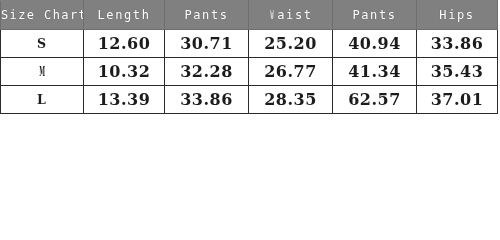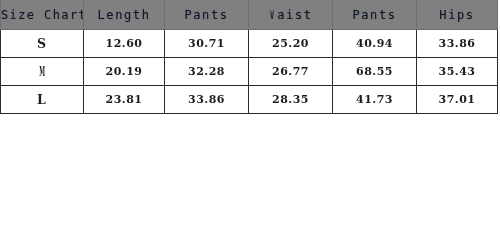--- a/index.html
+++ b/index.html
@@ -37,40 +37,40 @@
   col.c-size   { width: 83px; }
   col.c-length { width: 81px; }
   col.c-bust   { width: 84px; }
   col.c-waist  { width: 84px; }
   col.c-pants  { width: 84px; }
   col.c-hips   { width: 81px; }
 
   
   #size-chart-table thead th {
     background: #808080;
-    color: #0f172a;
+    color: #ffffff;
     font-weight: normal;
     font-size: 12px;
     letter-spacing: 1.6px;
     height: 28px;
     line-height: 28px;
     border-color: #6e6e6e;
     border-top-color: #808080;
     font-family: "DejaVu Sans Mono", "Liberation Mono", monospace;
     text-shadow: 0 0 1px rgba(0,0,0,.35);
   }
   #size-chart-table thead th.first-head {
     letter-spacing: 1.4px;
   }
 
   
   #size-chart-table tbody td {
     background: #ffffff;
     color: #1c1c1c;
-    font-size: 11px;
+    font-size: 16px;
     font-weight: bold;
     letter-spacing: 0.5px;
     font-family: "DejaVu Serif", "Liberation Serif", serif;
   }
   #size-chart-table tbody td.size-cell {
     font-size: 12.5px;
     letter-spacing: 1px;
   }
 
   
@@ -108,28 +108,28 @@
     <tr>
       <td class="size-cell">S</td>
       <td>12.60</td>
       <td>30.71</td>
       <td>25.20</td>
       <td>40.94</td>
       <td>33.86</td>
     </tr>
     <tr>
       <td class="size-cell"><span class="squeezed-glyph">M</span></td>
-      <td>20.19</td>
+      <td>10.32</td>
       <td>32.28</td>
       <td>26.77</td>
-      <td>68.55</td>
+      <td>41.34</td>
       <td>35.43</td>
     </tr>
     <tr>
       <td class="size-cell">L</td>
-      <td>23.81</td>
+      <td>13.39</td>
       <td>33.86</td>
       <td>28.35</td>
-      <td>41.73</td>
+      <td>62.57</td>
       <td>37.01</td>
     </tr>
   </tbody>
 </table>
 
 </body></html>

